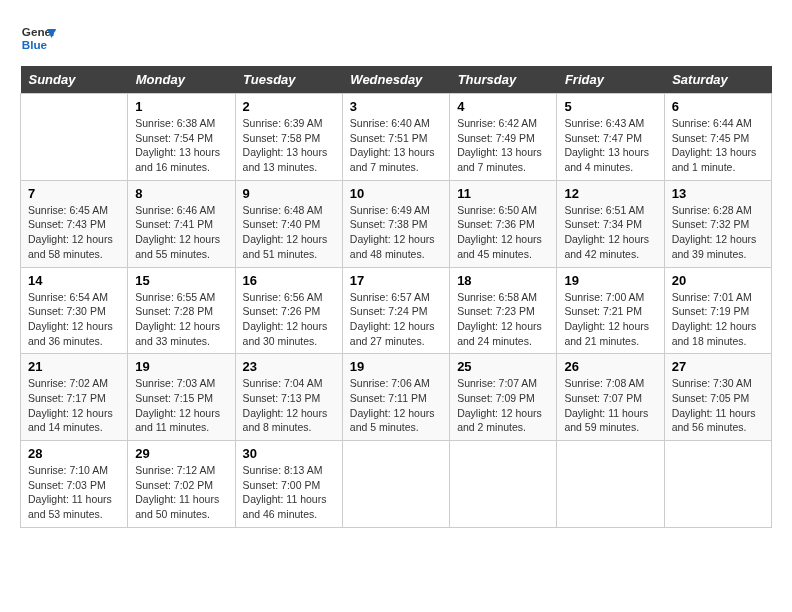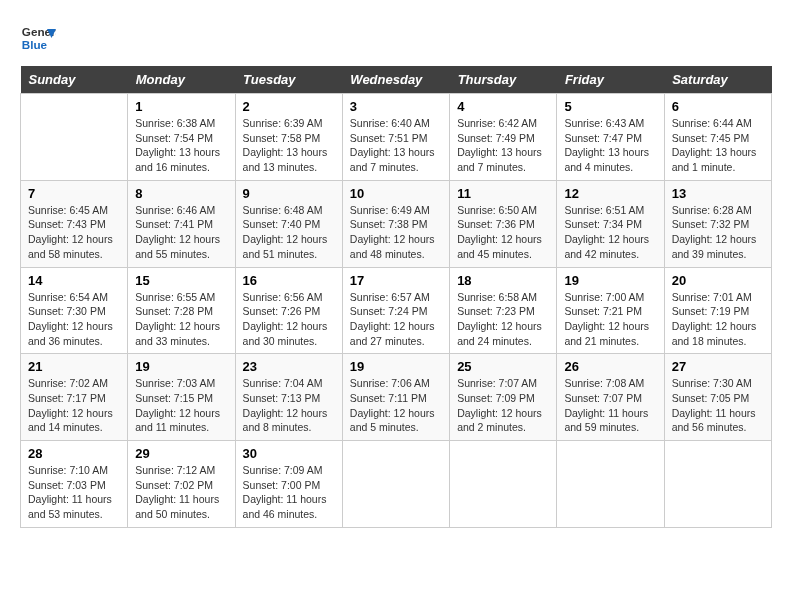--- a/index.html
+++ b/index.html
@@ -316,21 +316,21 @@
         </td>
         <td>
           <span class="day-num">29</span>
           <span class="cell-line">Sunrise: 7:12 AM</span>
           <span class="cell-line">Sunset: 7:02 PM</span>
           <span class="cell-line">Daylight: 11 hours</span>
           <span class="cell-line">and 50 minutes.</span>
         </td>
         <td>
           <span class="day-num">30</span>
-          <span class="cell-line">Sunrise: 7:09 AM</span>
+          <span class="cell-line">Sunrise: 8:13 AM</span>
           <span class="cell-line">Sunset: 7:00 PM</span>
           <span class="cell-line">Daylight: 11 hours</span>
           <span class="cell-line">and 46 minutes.</span>
         </td>
         <td class="empty"></td>
         <td class="empty"></td>
         <td class="empty"></td>
         <td class="empty"></td>
       </tr>
     </tbody>

